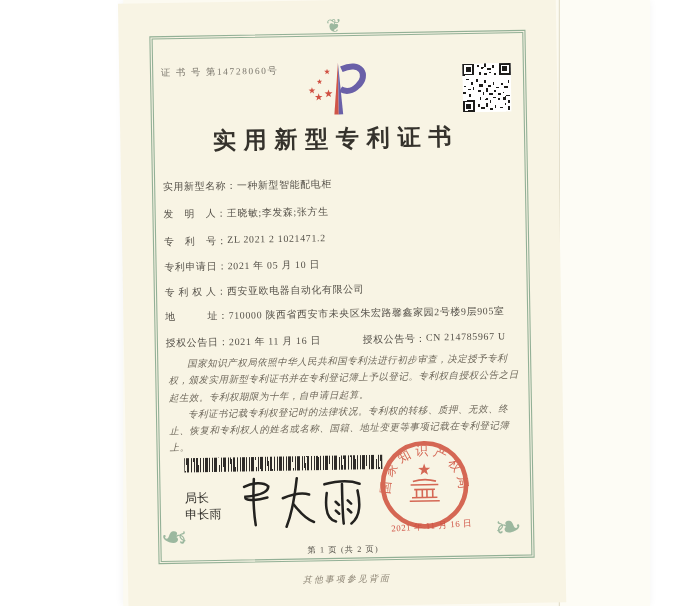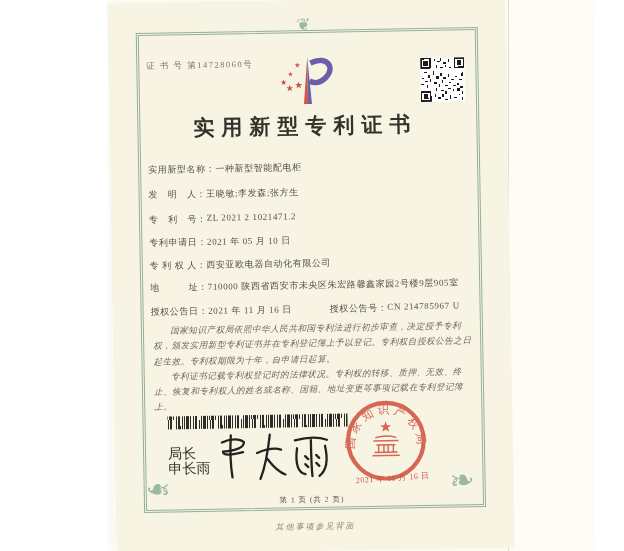--- a/index.html
+++ b/index.html
@@ -31,21 +31,21 @@
   .row .val{display:inline-block;vertical-align:top;}
   .row.wrap{white-space:normal;}
   .row.wrap .val{width:268px;white-space:normal;line-height:13px;}
   .grant .gap{display:inline-block;width:38px;}
   .paras{position:absolute;left:40px;top:321px;width:320px;font-size:8.6px;
          line-height:1.78;color:#6f695c;font-style:italic;letter-spacing:0.5px;}
   .paras p{margin:0;text-indent:2em;}
   .barcode{position:absolute;left:53px;top:414px;width:180px;height:13px;
          background:repeating-linear-gradient(90deg,#2e2b28 0 1px,transparent 1px 2px,
            #2e2b28 2px 4.5px,transparent 4.5px 6px,#2e2b28 6px 6.8px,transparent 6.8px 8.4px);}
-  .signer{position:absolute;left:53px;top:444px;font-size:14px;color:#33312c;
+  .signer{position:absolute;left:53px;top:444px;font-size:11px;color:#33312c;
          line-height:15px;}
   .sig{position:absolute;left:100px;top:428px;}
   .seal{position:absolute;left:229px;top:400px;opacity:0.88;mix-blend-mode:multiply;}
   .seal-date{position:absolute;left:225px;top:474px;width:104px;text-align:center;
          color:#cf5244;font-size:8px;letter-spacing:0.5px;transform:rotate(-3deg);}
   .pagefoot{position:absolute;left:28px;top:495px;width:336px;text-align:center;
          font-size:7.5px;color:#55524a;letter-spacing:1px;}
   .note{position:absolute;left:0;top:521px;width:398px;text-align:center;
          font-size:8px;font-style:italic;color:#8d8575;letter-spacing:2px;}
 </style>

